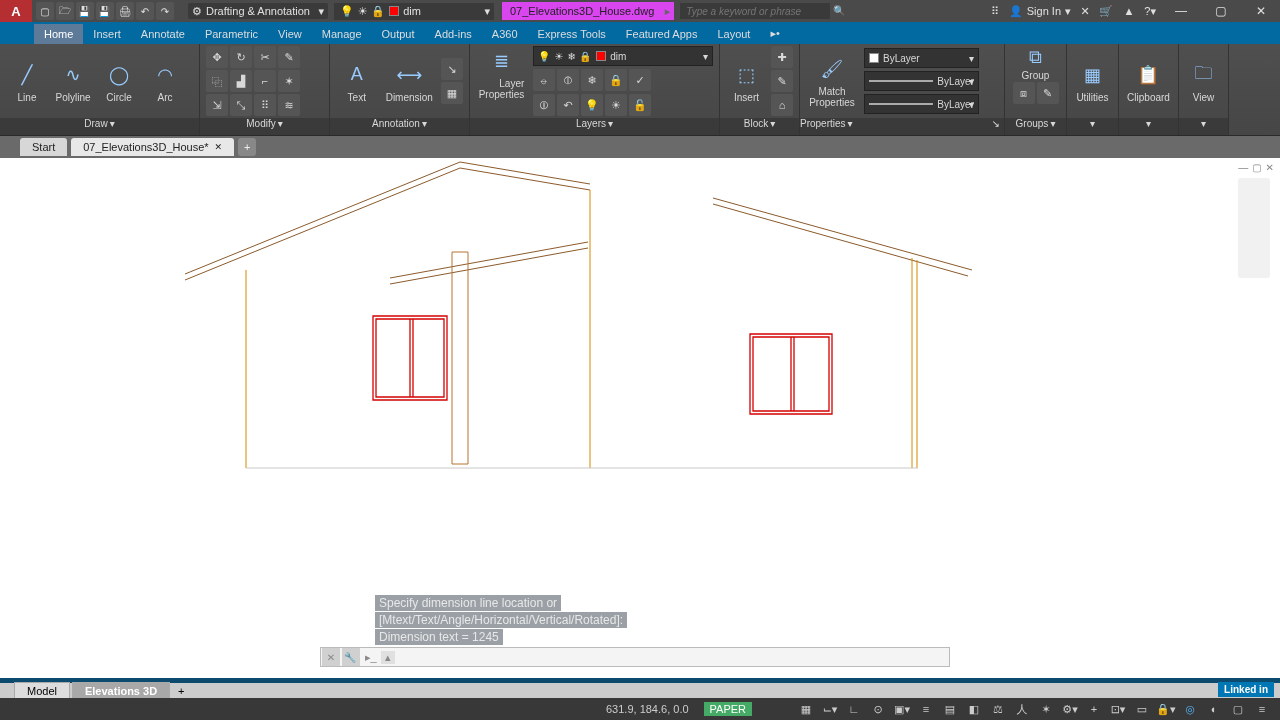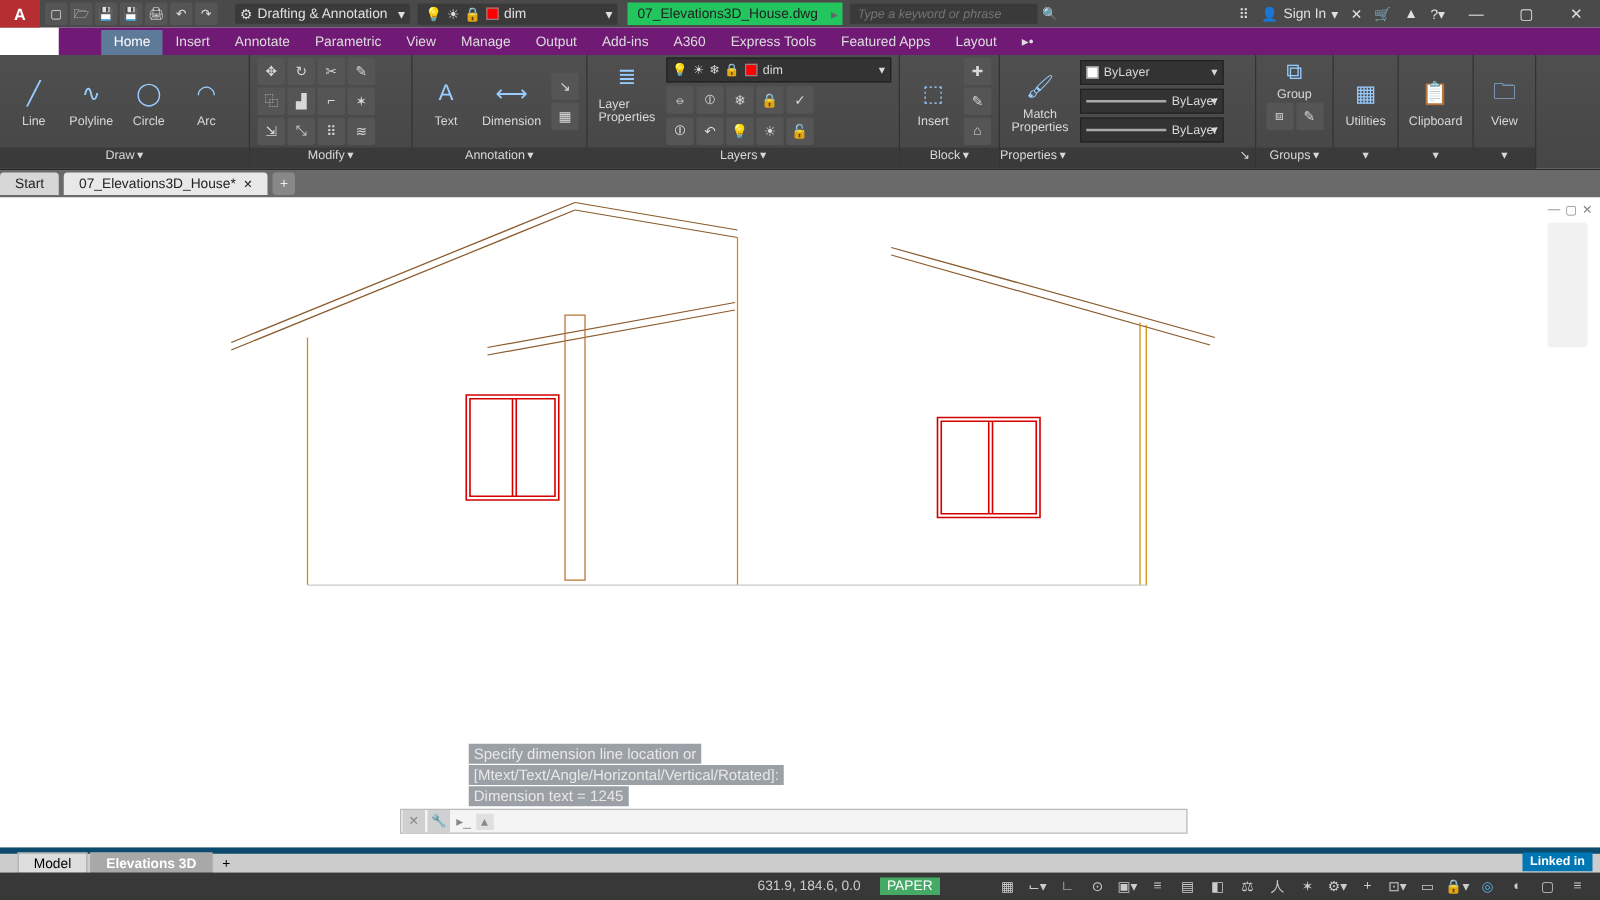--- a/index.html
+++ b/index.html
@@ -11,52 +11,52 @@
 .qat { display: flex; gap: 2px; padding: 0 4px; }
 .qat-btn { width: 18px; height: 18px; background: #555; border-radius: 2px; display: flex; align-items: center; justify-content: center; font-size: 10px; }
 .qat-sep { width: 8px; }
 .workspace-dd { background: #3a3a3a; padding: 2px 18px 2px 18px; border-radius: 2px; display: flex; align-items: center; gap: 4px; position: relative; }
 .workspace-dd::before { content: "⚙"; position: absolute; left: 4px; }
 .workspace-dd::after { content: "▾"; position: absolute; right: 4px; }
 .layer-dd-bar { background: #3a3a3a; padding: 2px 6px; display: flex; align-items: center; gap: 4px; margin-left: 6px; min-width: 160px; position: relative; }
 .layer-dd-bar::after { content: "▾"; position: absolute; right: 4px; }
 .swatch-red { width: 10px; height: 10px; background: #f00; border: 1px solid #888; }
 .swatch-white { width: 10px; height: 10px; background: #fff; border: 1px solid #888; }
-.file-title { background: #22c55e; color: #222; padding: 3px 20px 3px 8px; margin-left: 8px; position: relative; }
+.file-title { background: #d946ef; color: #222; padding: 3px 20px 3px 8px; margin-left: 8px; position: relative; }
 .file-title::after { content: "▸"; position: absolute; right: 4px; color: #666; }
 .search-box { background: #3a3a3a; margin-left: 6px; padding: 2px 6px; width: 150px; position: relative; }
 .search-box::after { content: "🔍"; position: absolute; right: -16px; top: 2px; font-size: 10px; }
 .search-box input { background: transparent; border: none; color: #aaa; font-style: italic; font-size: 10px; width: 100%; outline: none; }
 .title-right { margin-left: auto; display: flex; align-items: center; gap: 10px; padding-right: 4px; }
 .signin { display: flex; align-items: center; gap: 4px; }
 .win-btn { width: 30px; height: 22px; display: flex; align-items: center; justify-content: center; font-size: 12px; }
 
 
-.menutabs { height: 22px; background: #701a75; display: flex; align-items: end; padding-left: 34px; font-size: 11px; color: #ddd; margin-left: 47px; }
+.menutabs { height: 22px; background: #0369a1; display: flex; align-items: end; padding-left: 34px; font-size: 11px; color: #ddd; }
 .mtab { padding: 4px 10px; cursor: pointer; }
 .mtab.active { background: #5d7a99; color: #fff; }
 
 
 .ribbon { height: 92px; background: linear-gradient(#4f4f4f, #464646); display: flex; color: #d8d8d8; font-size: 10px; border-bottom: 1px solid #2a2a2a; }
 .panel { border-right: 1px solid #333; display: flex; flex-direction: column; }
 .panel-body { flex: 1; display: flex; align-items: center; padding: 2px 6px; gap: 4px; }
 .panel-title { height: 17px; background: #3a3a3a; text-align: center; font-size: 10px; display: flex; align-items: flex-start; justify-content: center; gap: 3px; }
 .panel-title .dd::after { content: "▾"; margin-left: 2px; }
 .big-tool { display: flex; flex-direction: column; align-items: center; width: 42px; gap: 2px; }
 .big-tool .ico { width: 30px; height: 30px; display: flex; align-items: center; justify-content: center; font-size: 18px; color: #9cf; }
 .grid3 { display: grid; grid-template-columns: repeat(4, 22px); grid-auto-rows: 22px; gap: 2px; }
 .mini { width: 22px; height: 22px; background: #555; border-radius: 2px; display: flex; align-items: center; justify-content: center; font-size: 11px; }
 .layer-combo { background: #333; border: 1px solid #222; height: 20px; min-width: 180px; display: flex; align-items: center; padding: 0 4px; gap: 4px; position: relative; font-size: 10px; }
 .layer-combo::after { content: "▾"; position: absolute; right: 4px; }
 .prop-combo { background: #333; border: 1px solid #222; height: 20px; width: 115px; display: flex; align-items: center; padding: 0 4px; gap: 4px; position: relative; font-size: 10px; }
 .prop-combo::after { content: "▾"; position: absolute; right: 4px; }
 .line-sample { flex: 1; height: 2px; background: #aaa; }
 
 
-.file-tabs { height: 22px; background: #6a6a6a; display: flex; align-items: center; font-size: 11px; color: #222; }
+.file-tabs { height: 22px; background: #6a6a6a; display: flex; align-items: center; padding-left: 20px; font-size: 11px; color: #222; }
 .ftab { background: #d7d7d7; padding: 3px 12px; border-radius: 3px 3px 0 0; margin-right: 4px; }
 .ftab.active { background: #e8e8e8; display: flex; align-items: center; gap: 6px; }
 .ftab-close { font-size: 9px; }
 .ftab-add { width: 18px; height: 18px; background: #888; border-radius: 3px; display: flex; align-items: center; justify-content: center; color: #eee; }
 
 
 .canvas { position: absolute; top: 158px; left: 0; right: 0; bottom: 45px; background: #fff; overflow: hidden; }
 .viewport-icons { position: absolute; top: 4px; right: 6px; display: flex; gap: 4px; font-size: 10px; color: #888; }
 .nav-cube-area { position: absolute; top: 20px; right: 10px; width: 32px; height: 100px; background: rgba(200,200,200,0.25); border-radius: 3px; }
 .drawing { position: absolute; inset: 0; }
@@ -208,21 +208,21 @@
     </div>
     <div class="panel-title">
         <span class="dd">Annotation</span>
       </div>
   </div>
 
   <div class="panel" style="width:250px">
     <div class="panel-body" style="flex-direction:row;align-items:flex-start;gap:6px">
       <div class="big-tool" style="width:52px">
         <div class="ico">≣</div>
-        <span style="white-space:pre-line;text-align:left">Layer
+        <span style="white-space:pre-line;text-align:right">Layer
 Properties</span>
       </div>
       <div style="display:flex;flex-direction:column;gap:3px">
         <div class="layer-combo">
           <span>💡</span>
           <span>☀</span>
           <span>❄</span>
           <span>🔒</span>
           <span class="swatch-red"></span>
           <span>dim</span>

